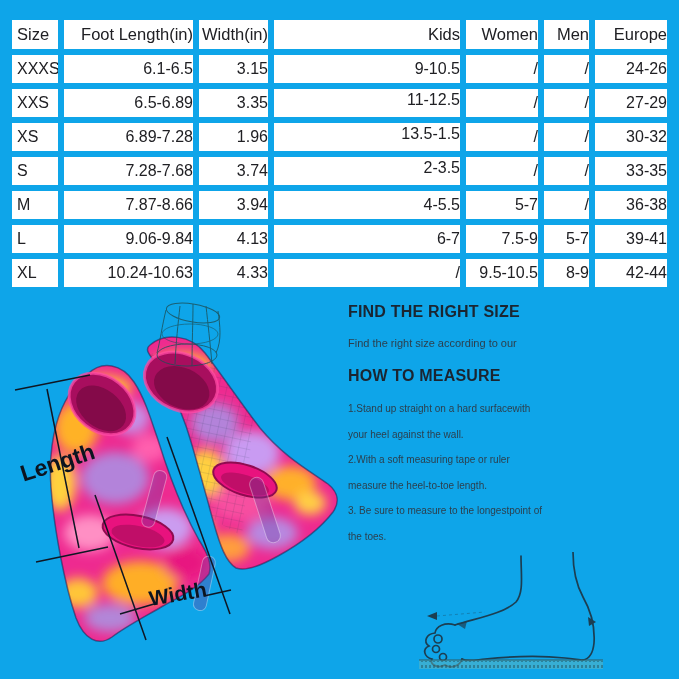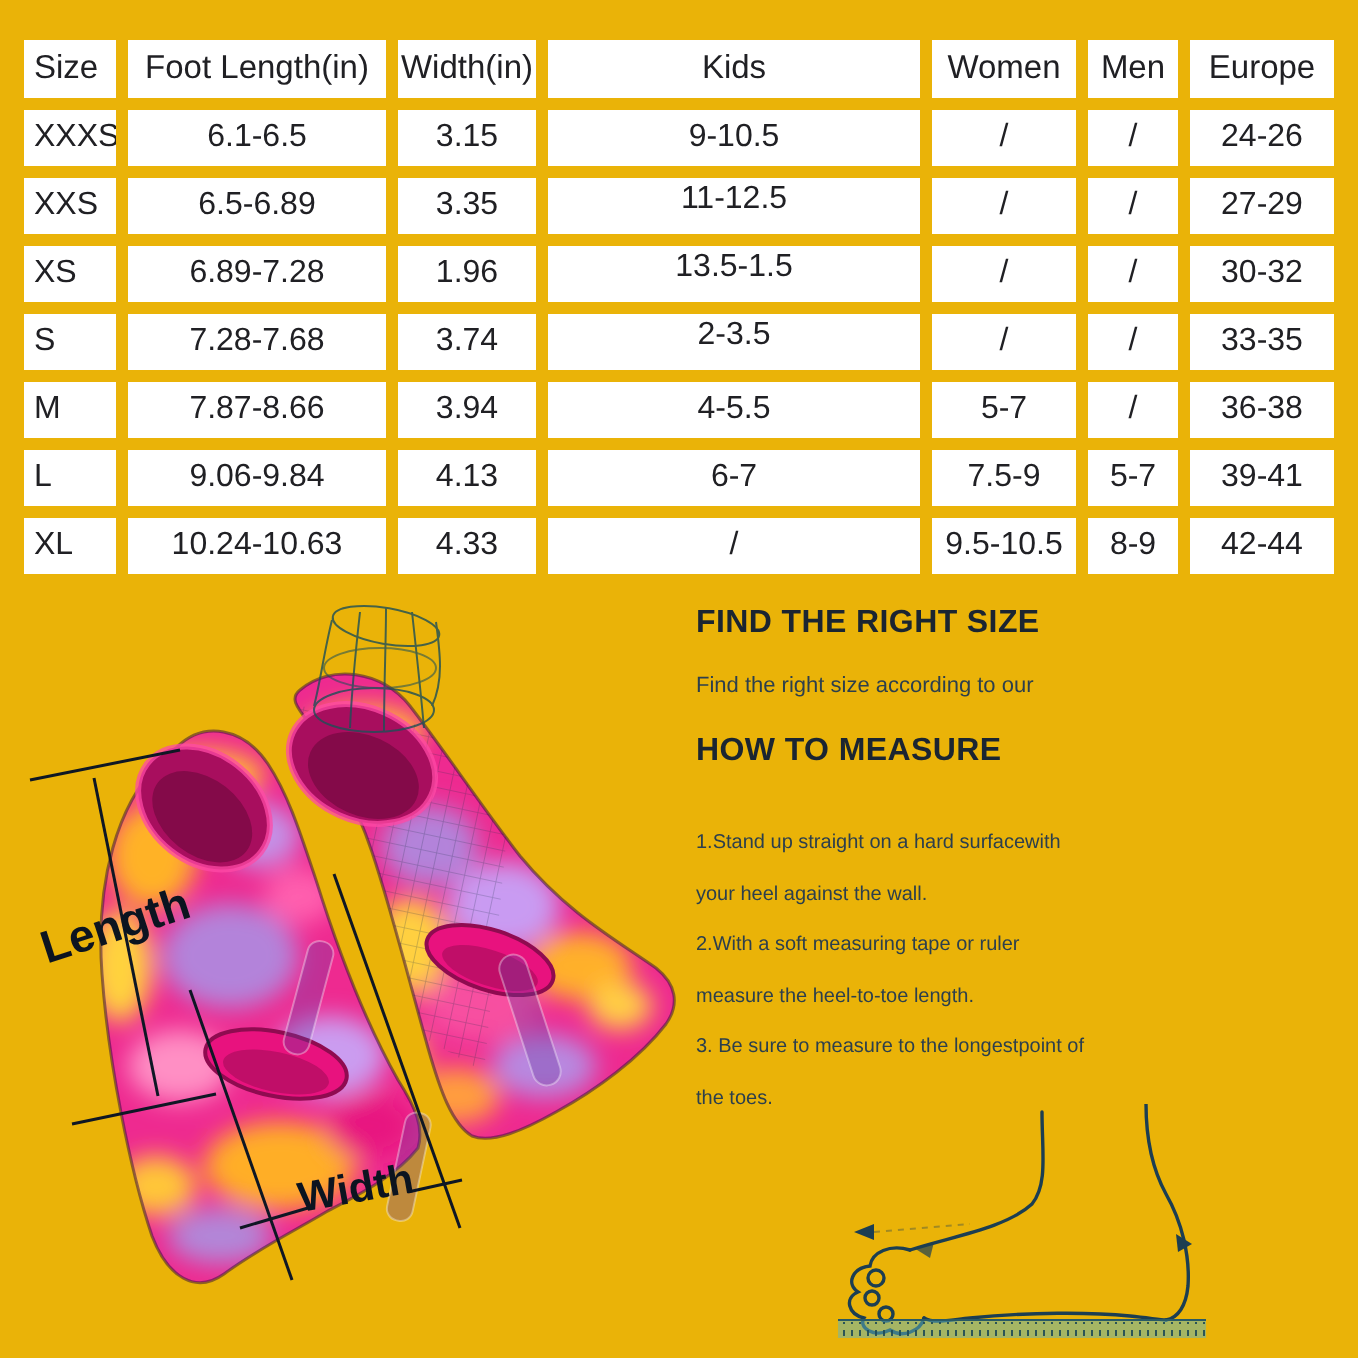--- a/index.html
+++ b/index.html
@@ -1,31 +1,31 @@
 <!DOCTYPE html>
 <html><head>
 <meta charset="utf-8">
 <style>
   html,body{margin:0;padding:0;background:#fff}
-  .canvas{position:relative;width:679px;height:679px;background:#eab308;overflow:hidden;
+  .canvas{position:relative;width:679px;height:679px;background:#0ea5e9;overflow:hidden;
           font-family:"Liberation Sans",sans-serif}
 
   
   table.size-table{position:absolute;left:6px;top:14px;border-collapse:separate;
                    border-spacing:6px;table-layout:fixed;width:667px}
   .size-table th,.size-table td{background:#fff;height:28px;font-size:16px;font-weight:400;
-                   color:#202024;text-align:center;white-space:nowrap;overflow:hidden;padding:0}
+                   color:#202024;text-align:right;white-space:nowrap;overflow:hidden;padding:0}
   .size-table tr.hdr th{height:29px;font-size:16.5px}
   .size-table .c0{text-align:left;padding-left:5px}
   .size-table .lift{vertical-align:top;line-height:22px}
 
   
   .guide{position:absolute;left:348px;top:303px;width:316px;color:#2c3f4d}
   .guide .big{font-size:16px;font-weight:700;color:#1b2531;letter-spacing:.2px;margin:0 0 9px 0}
-  .guide .big.how{margin-top:11px;margin-bottom:24px}
+  .guide .big.how{margin-top:11px;margin-bottom:11px}
   .gline{font-size:11px;line-height:26px;color:#2c3f4d}
   .sline{font-size:10px;line-height:25.5px;color:#2c3f4d}
 
   
   .fins-layer{position:absolute;left:0;top:298px;width:345px;height:381px}
   .foot-layer{position:absolute;left:405px;top:552px;width:255px;height:127px}
   svg{display:block}
 </style>
 </head>
 <body>

